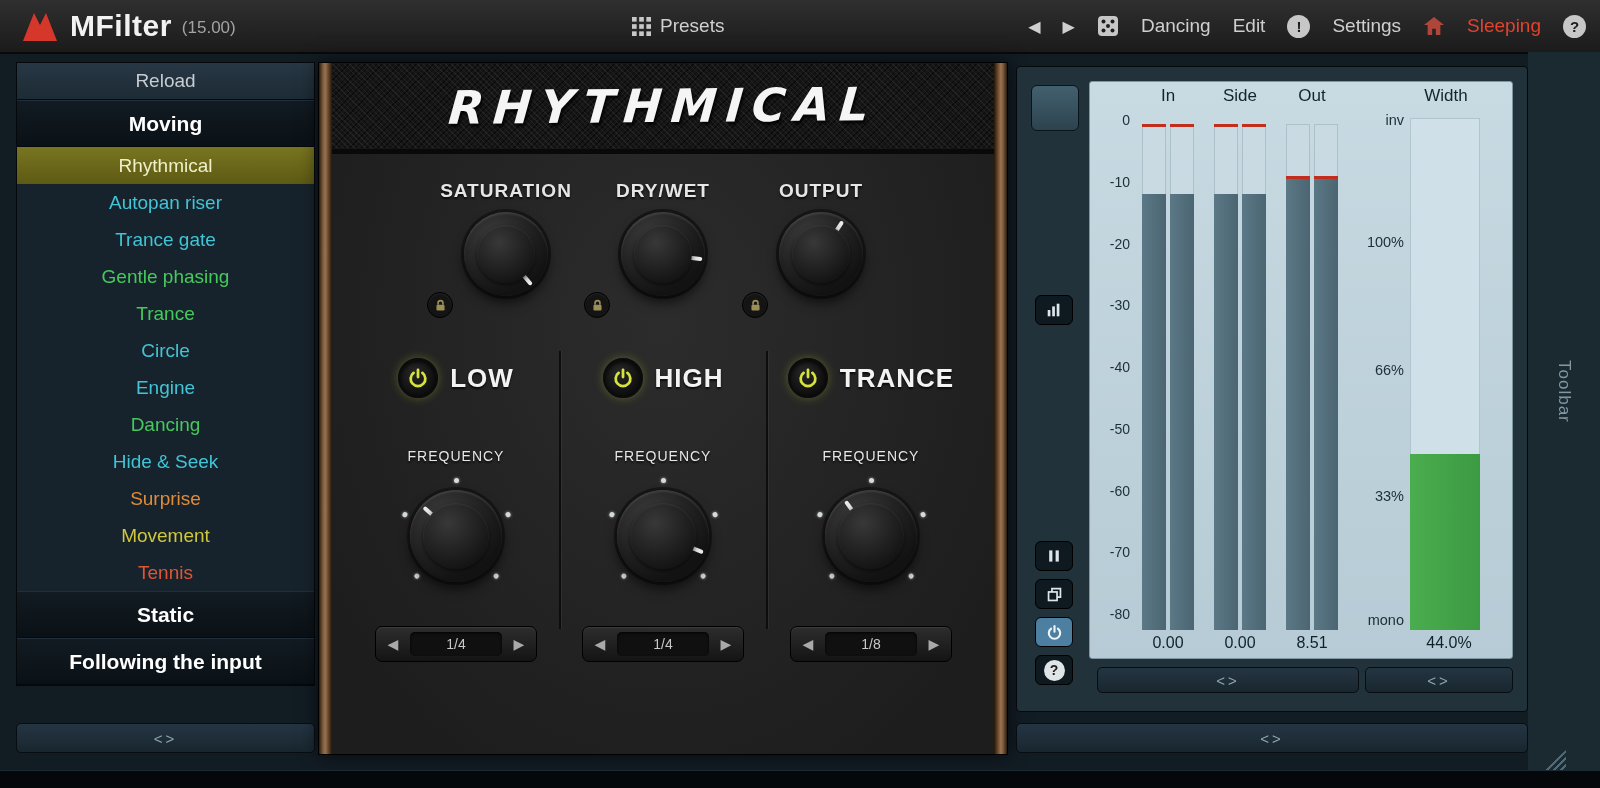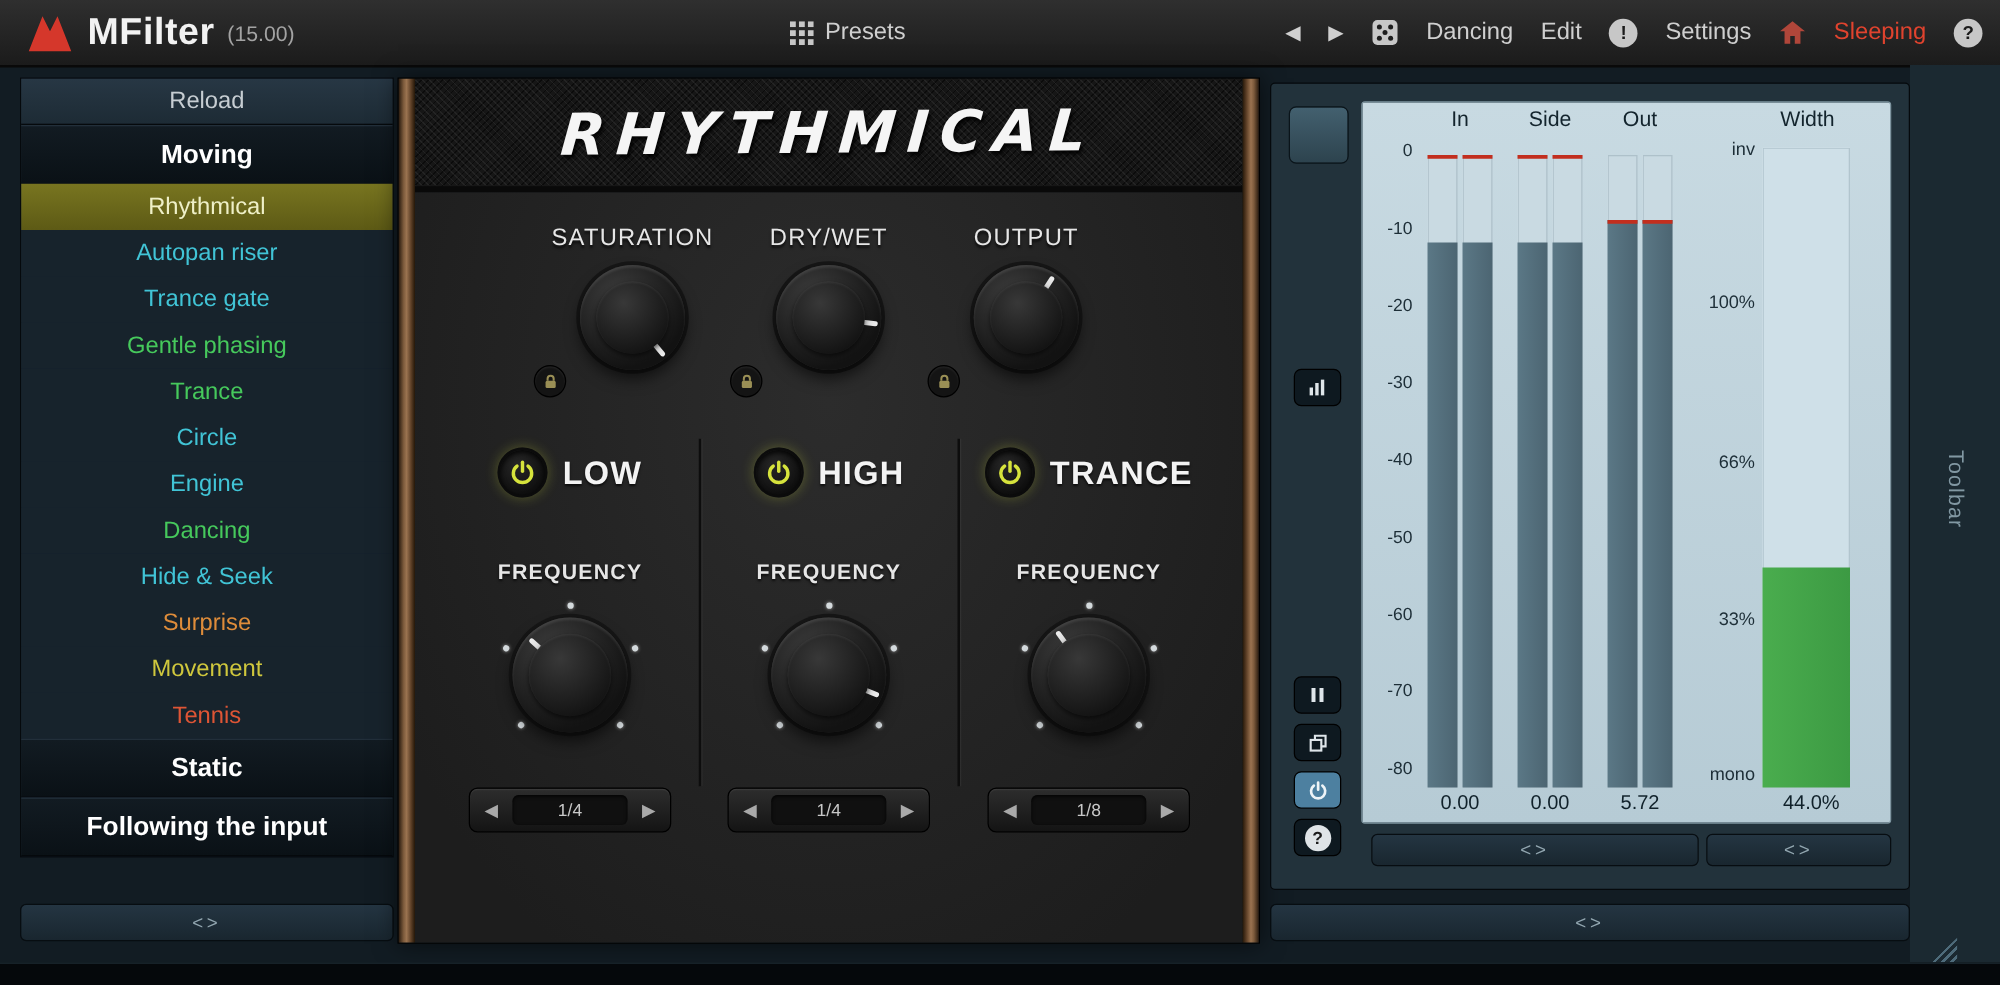--- a/index.html
+++ b/index.html
@@ -59,21 +59,21 @@
     letter-spacing:9px;font-family:"DejaVu Sans",sans-serif;transform:skewX(-5deg) rotate(-.5deg);
     text-shadow:2px 3px 3px rgba(0,0,0,.85);}
   .amp-body{position:relative;flex:1;
     background:radial-gradient(ellipse at 50% 28%,#2c2c2c,#1d1d1d 85%);
     background-image:radial-gradient(ellipse at 50% 28%,#2c2c2c,#1d1d1d 85%),
                      repeating-linear-gradient(0deg,rgba(255,255,255,.015) 0 1px,transparent 1px 3px);}
   .divider{position:absolute;top:197px;width:2px;height:278px;background:#0d0d0d;
     box-shadow:1px 0 0 rgba(255,255,255,.05);}
 
   .knob-group{position:absolute;top:26px;width:170px;display:flex;flex-direction:column;align-items:center;}
-  .knob-label{color:#e6e6e6;font-size:19px;font-weight:400;letter-spacing:1px;margin-bottom:10px;
+  .knob-label{color:#e6e6e6;font-size:19px;font-weight:700;letter-spacing:1px;margin-bottom:10px;
     text-shadow:0 2px 2px rgba(0,0,0,.7);}
   .knob{position:relative;border-radius:50%;
     background:radial-gradient(circle at 36% 30%,#3d3d3d,#121212 72%);
     box-shadow:0 7px 12px rgba(0,0,0,.6),0 0 0 3px #161616,inset 0 2px 2px rgba(255,255,255,.10);cursor:pointer;}
   .knob.small{width:84px;height:84px;}
   .knob.big{width:92px;height:92px;}
   .knob .pointer{position:absolute;left:calc(50% - 2px);bottom:50%;width:4px;height:47%;
     background:linear-gradient(#efefef,#8f8f8f);border-radius:2px;transform-origin:50% 100%;z-index:1;}
   .knob::after{content:"";position:absolute;inset:13px;border-radius:50%;z-index:2;
     background:radial-gradient(circle at 38% 30%,#383838,#131313 78%);
@@ -83,21 +83,21 @@
     display:flex;align-items:center;justify-content:center;cursor:pointer;padding:0;}
 
   .filter-col{position:absolute;top:204px;width:200px;display:flex;flex-direction:column;align-items:center;}
   .band-row{display:flex;align-items:center;gap:12px;margin-bottom:50px;}
   .power-btn{width:40px;height:40px;border-radius:50%;border:2px solid #0b0b0b;cursor:pointer;padding:0;
     background:radial-gradient(circle at 40% 32%,#262626,#0e0e0e 75%);
     box-shadow:0 0 10px rgba(214,227,60,.30),inset 0 2px 4px rgba(0,0,0,.8);
     display:flex;align-items:center;justify-content:center;}
   .band-name{color:#f3f3f3;font-size:26px;font-weight:700;letter-spacing:1px;
     text-shadow:0 2px 2px rgba(0,0,0,.7);}
-  .freq-label{color:#e6e6e6;font-size:17px;font-weight:700;letter-spacing:1px;margin-bottom:26px;
+  .freq-label{color:#e6e6e6;font-size:14px;font-weight:400;letter-spacing:1px;margin-bottom:26px;
     text-shadow:0 2px 2px rgba(0,0,0,.7);}
   .fknob-wrap{position:relative;margin-bottom:44px;}
   .dotring span{position:absolute;left:calc(50% - 2px);top:calc(50% - 2px);width:5px;height:5px;
     border-radius:50%;background:#d4dadd;box-shadow:0 0 3px rgba(255,255,255,.6);}
 
   .stepper{display:flex;align-items:center;width:160px;height:34px;border-radius:7px;
     background:linear-gradient(#2d2d2d,#141414);border:1px solid #000;
     box-shadow:inset 0 1px 1px rgba(255,255,255,.08);}
   .st-arrow{flex:0 0 34px;text-align:center;color:#a9a9a9;font-size:14px;cursor:pointer;}
   .st-value{flex:1;height:24px;line-height:24px;text-align:center;color:#c8c8c8;font-size:14px;
@@ -460,21 +460,21 @@
       <div class="w-tick" style="top:160px">100%</div>
       <div class="w-tick" style="top:288px">66%</div>
       <div class="w-tick" style="top:414px">33%</div>
       <div class="w-tick" style="top:538px">mono</div>
       <div class="width-col">
           <span class="wfill" style="height:176px"></span>
         </div>
 
       <div class="mval" style="left:78px">0.00</div>
       <div class="mval" style="left:150px">0.00</div>
-      <div class="mval" style="left:222px">5.72</div>
+      <div class="mval" style="left:222px">8.51</div>
       <div class="mval" style="left:359px">44.0%</div>
     </div>
 
     <div class="scrollbar sb-meters">&lt;&gt;</div>
     <div class="scrollbar sb-width">&lt;&gt;</div>
   </section>
 
   <div class="scrollbar sb-meter-bottom">&lt;&gt;</div>
 
   <div class="toolbar-strip">

